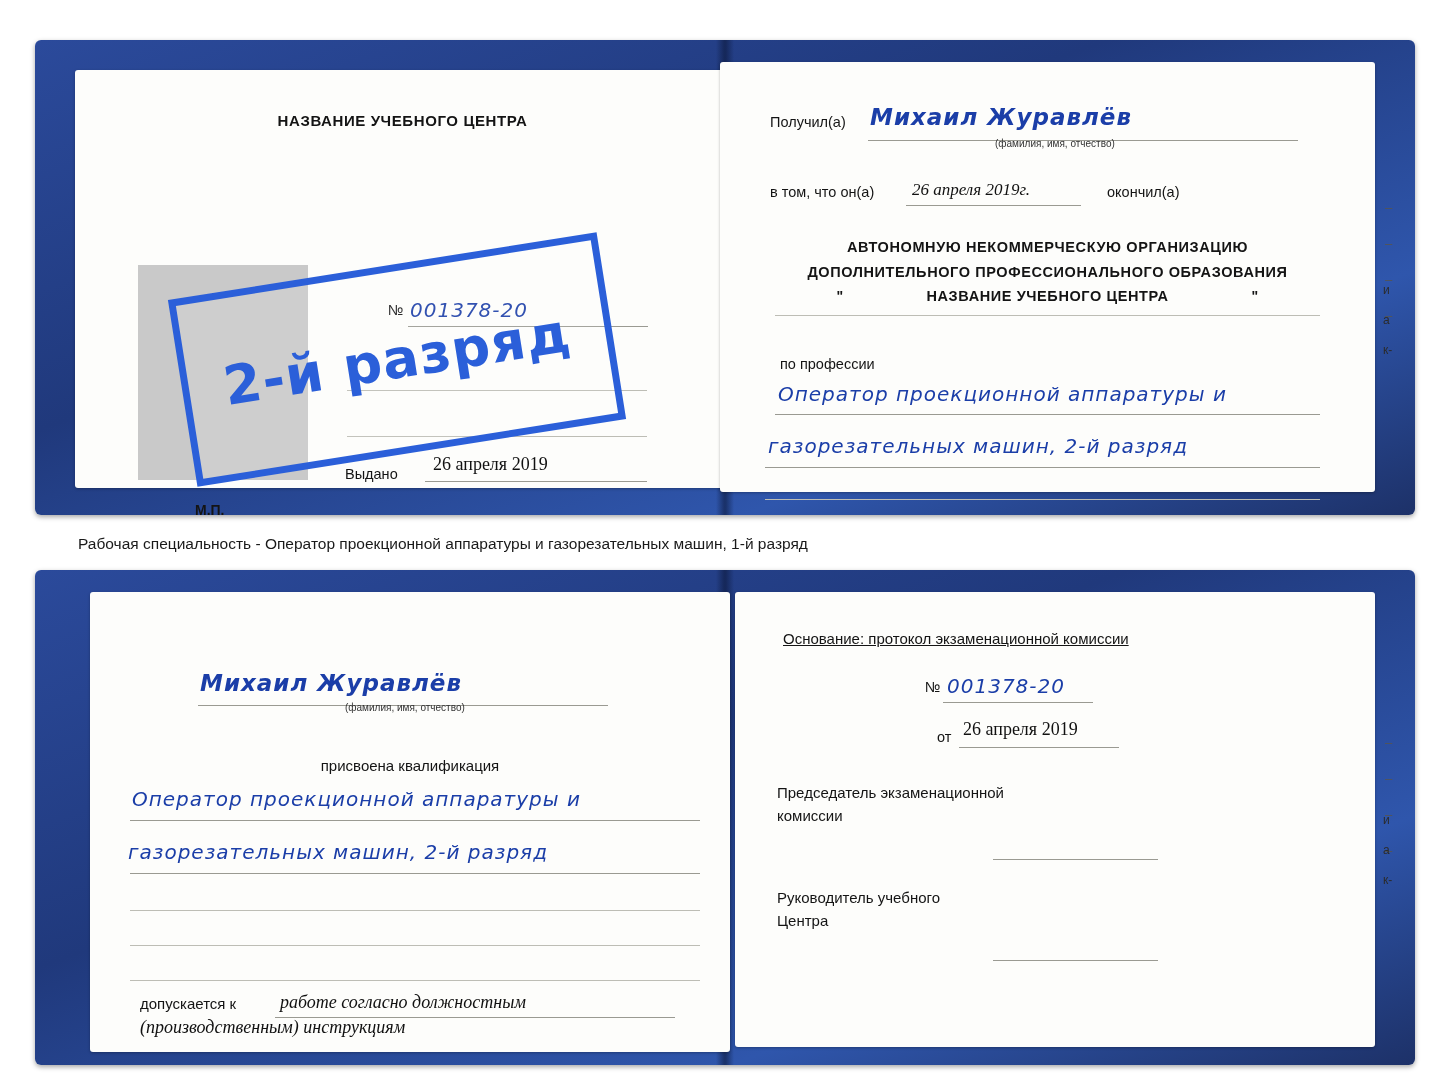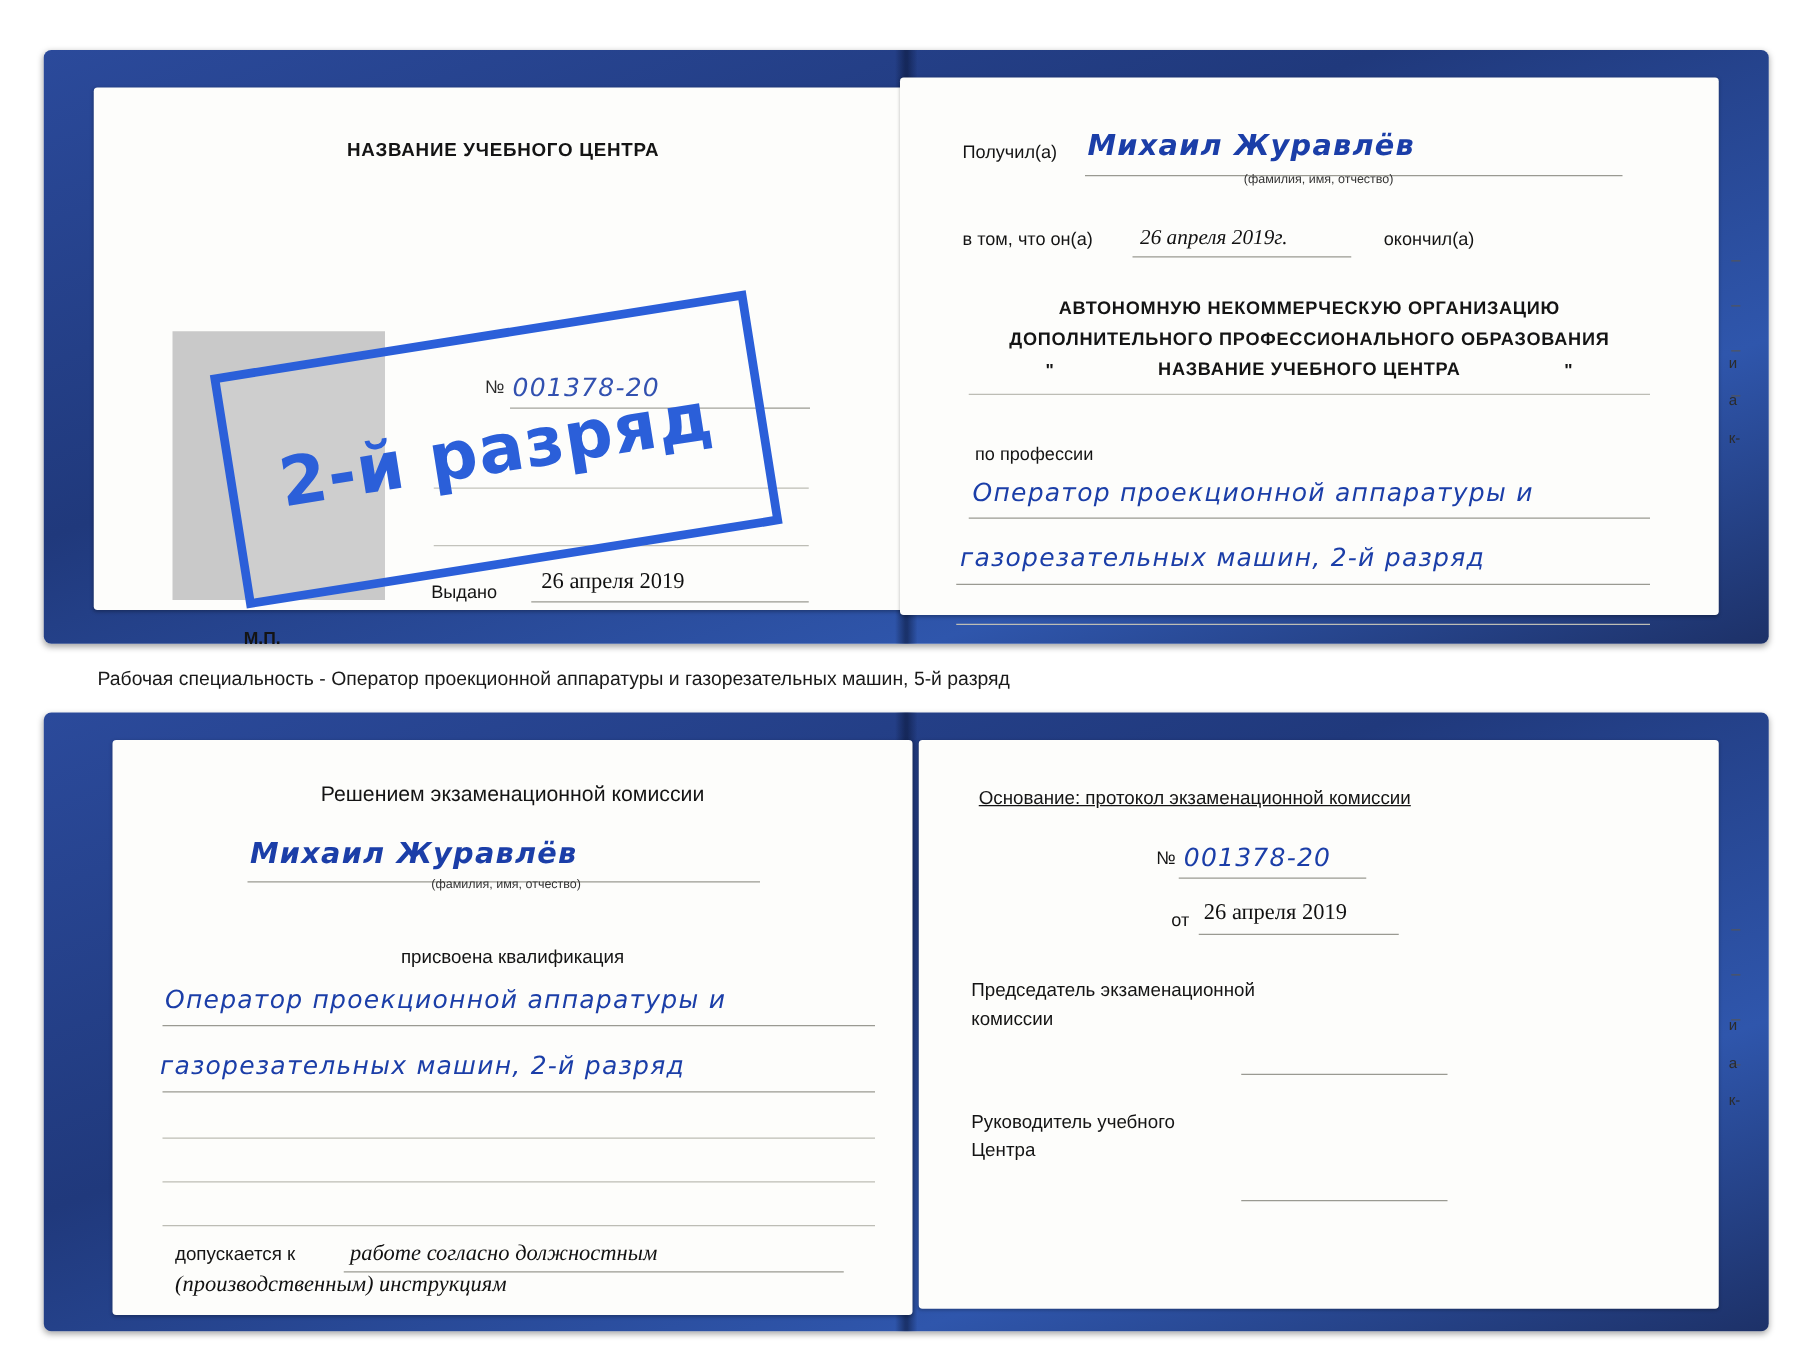--- a/index.html
+++ b/index.html
@@ -193,28 +193,27 @@
         <div>–</div>
         <div>–</div>
     </div>
     <div class="edge-col" style="left:1348px; top:235px;">
       <div>и</div>
         <div>а</div>
         <div>к-</div>
     </div>
   </div>
 
-  <div class="caption" style="left:78px; top:532px;">Рабочая специальность - Оператор проекционной аппаратуры и газорезательных машин, 5-й разряд</div>
+  <div class="caption" style="left:78px; top:532px;">Рабочая специальность - Оператор проекционной аппаратуры и газорезательных машин, 1-й разряд</div>
 
   <div class="book" style="left:35px; top:570px; width:1380px; height:495px;">
     <div class="cover"></div>
 
     <div class="paper paper-left" style="left:55px; top:22px; width:640px; height:460px;">
 
-      <div class="txt" style="position:absolute; left:0; top:34px; width:640px; text-align:center; font-size:17px;">Решением экзаменационной комиссии</div>
 
       <div class="hand" style="position:absolute; left:110px; top:78px; font-size:23px; font-weight:bold;">Михаил Журавлёв</div>
       <div class="line" style="left:108px; top:113px; width:410px;"></div>
       <div class="small" style="position:absolute; left:255px; top:110px;">(фамилия, имя, отчество)</div>
 
       <div class="txt" style="position:absolute; left:0; top:165px; width:640px; text-align:center; font-size:15px;">присвоена квалификация</div>
 
       <div class="hand" style="position:absolute; left:42px; top:195px; font-size:20px;">Оператор проекционной аппаратуры и</div>
       <div class="line" style="left:40px; top:228px; width:570px;"></div>
 

